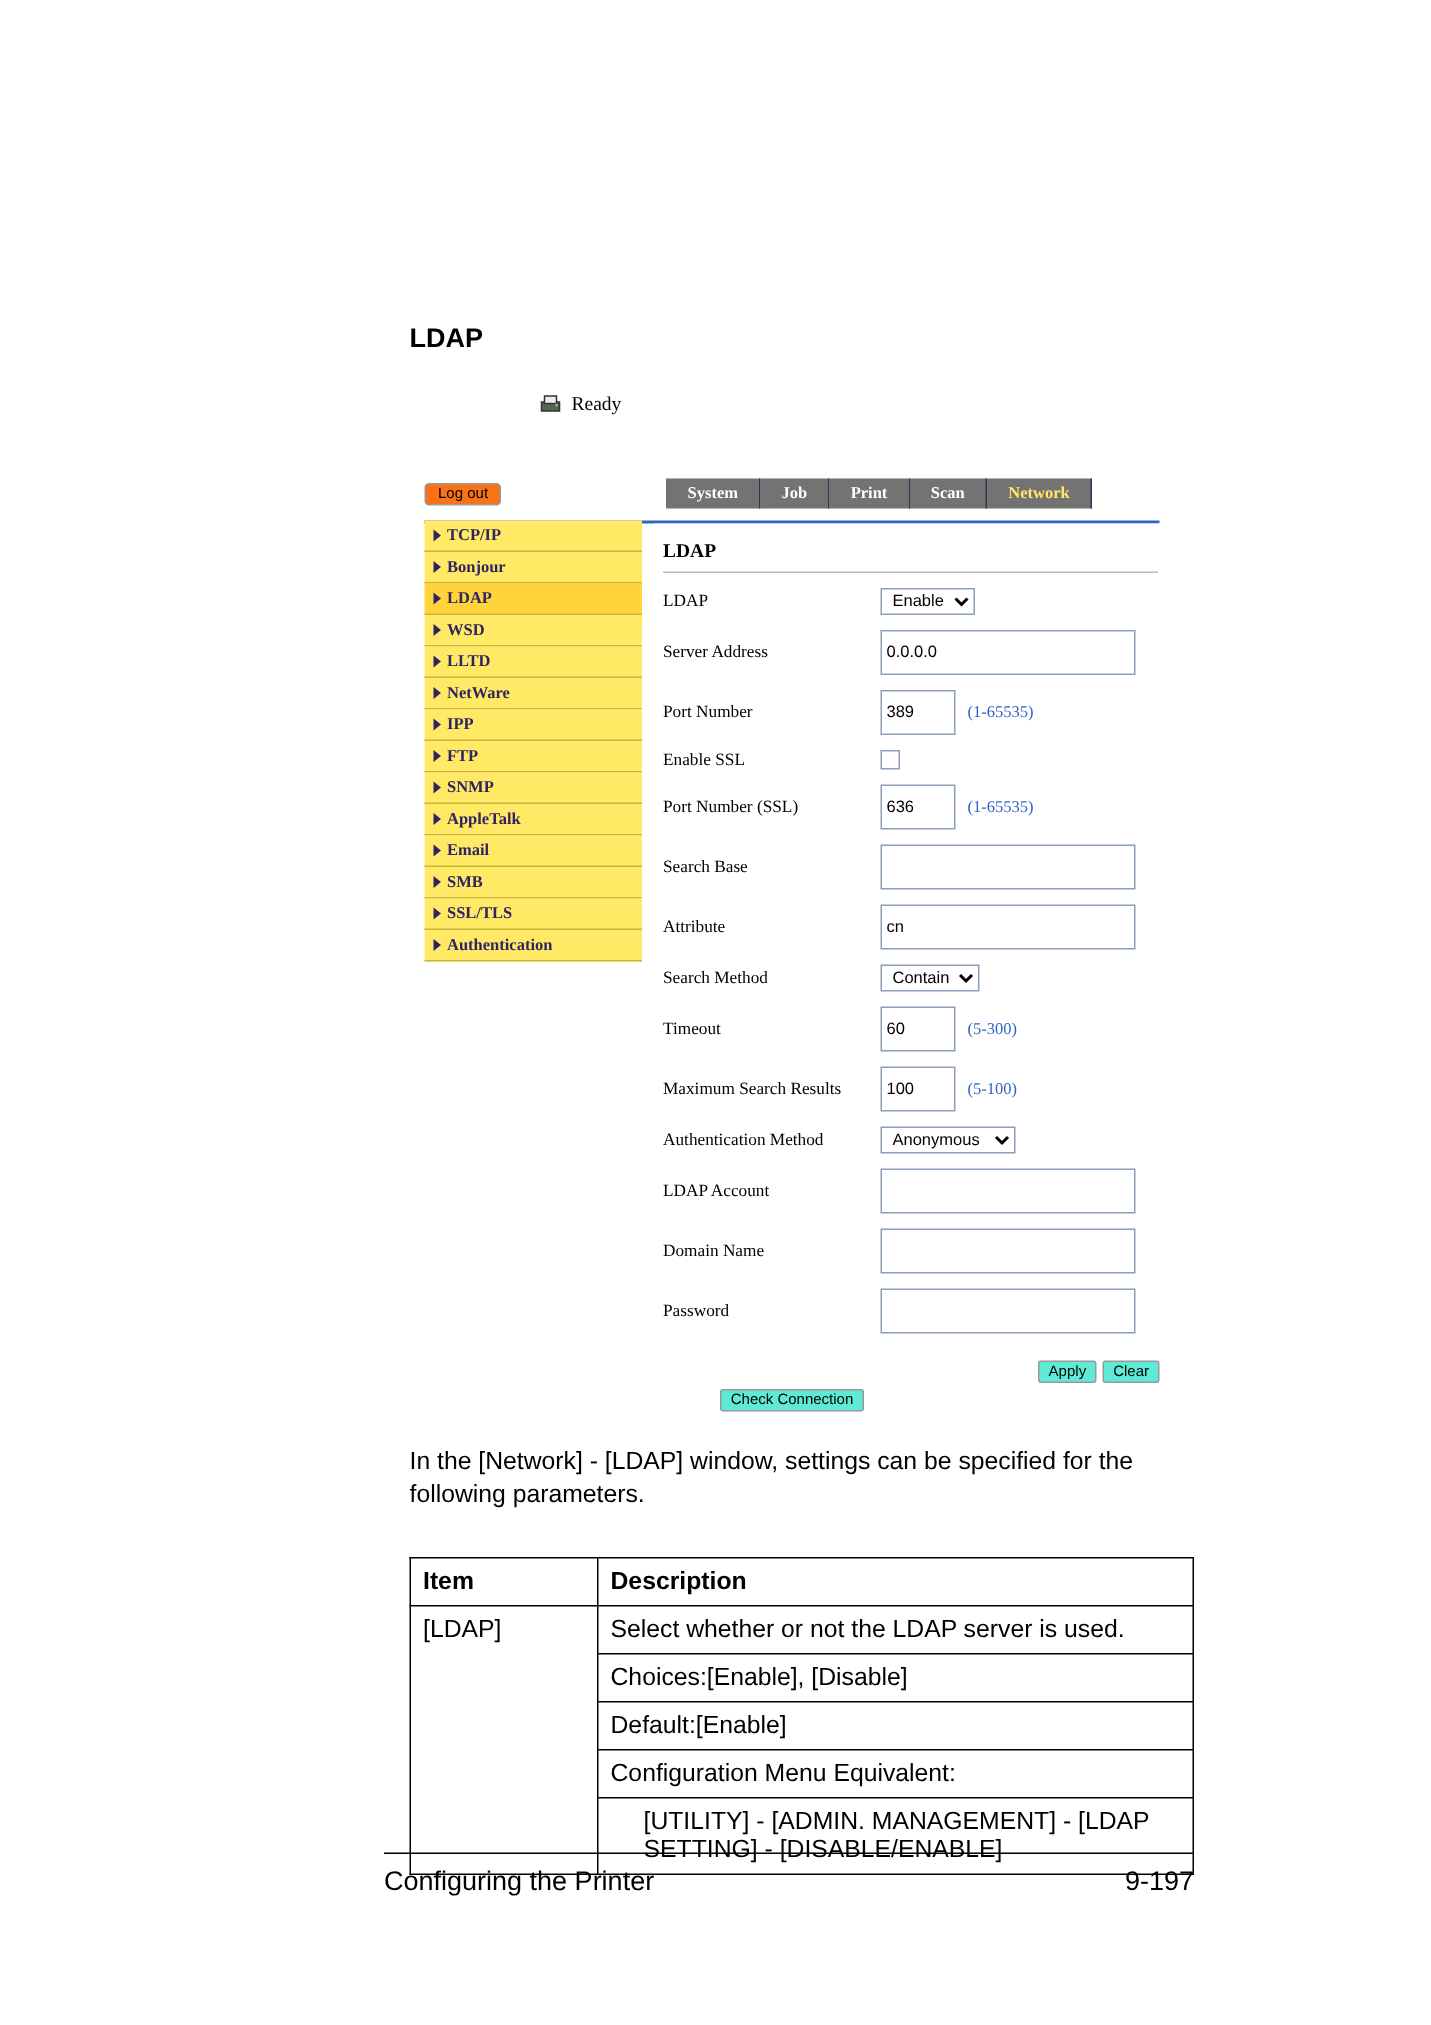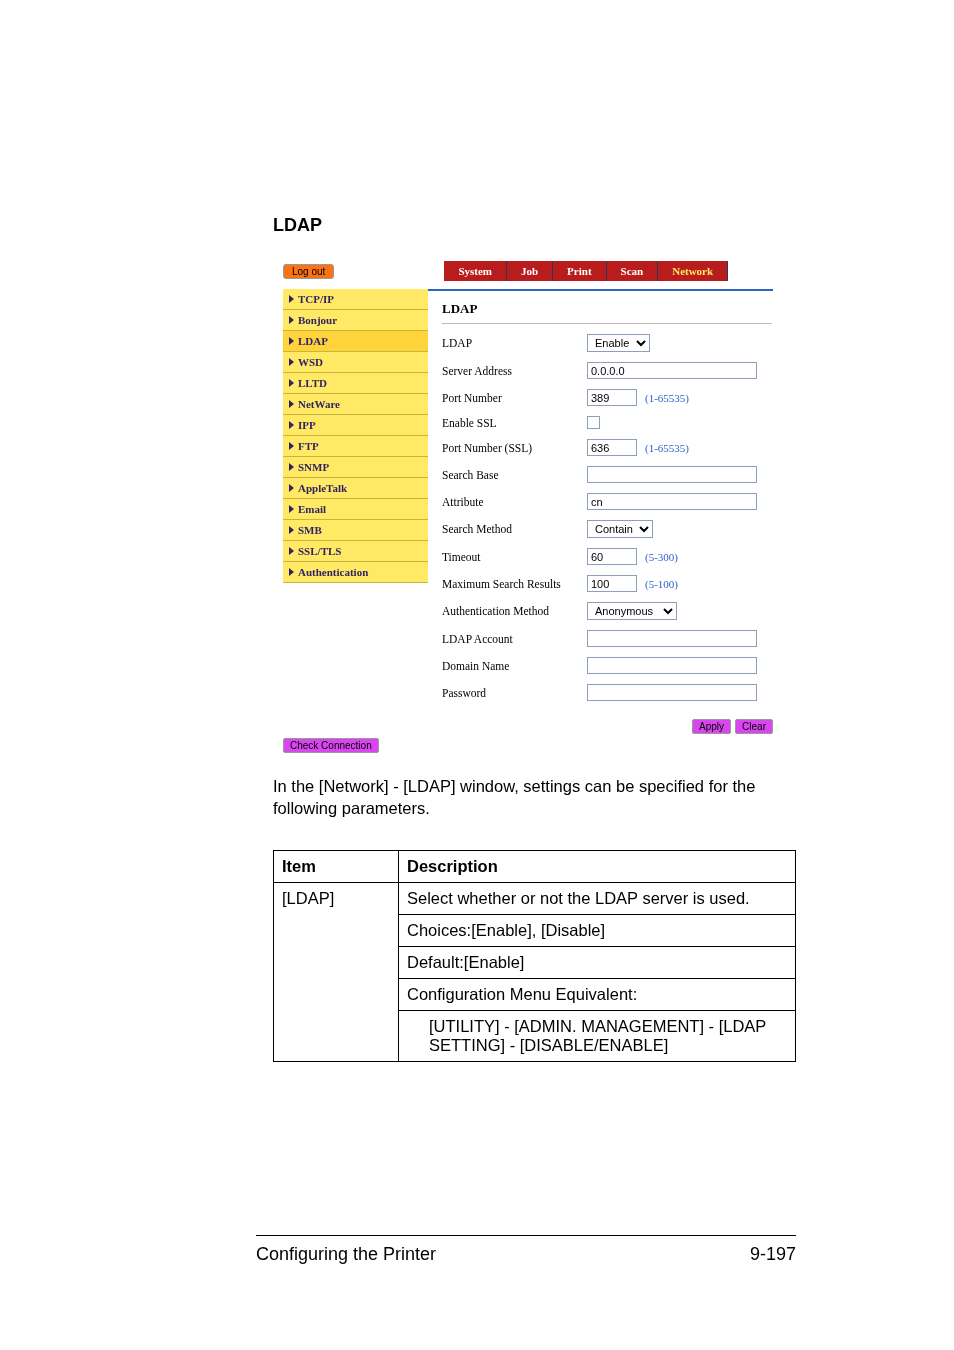--- a/index.html
+++ b/index.html
@@ -54,21 +54,21 @@
     cursor:pointer;
   }
   .tabs {
     display:flex;
   }
   .tab {
     color:#fff;
     font-size:11px;
     font-weight:bold;
     padding:4px 14px;
-    background:#b91c1c;
+    background:#737373;
     border-right:1px solid #335;
     cursor:pointer;
     font-family:"Times New Roman",serif;
   }
   .tab.yellow { color:#ffe965; }
   .thickbar {
     height:2px;
     background:#2f63c2;
     width:100%;
     margin-top:2px;
@@ -133,43 +133,43 @@
     margin-left:8px;
     color:#2f63c2;
     font-size:11px;
   }
   .sel, .txt {
     font-size:11px;
     border:1px solid #8ca0b8;
     padding:1px 3px;
     background:#fff;
   }
-  .txt { height:17px; }
+  .txt { height:30px; }
   .txt.sm { width:50px; }
   .txt.lg { width:170px; }
   .chk {
     width:13px;height:13px;
     border:1px solid #8ca0b8;
     background:#fff;
     display:inline-block;
   }
   .btn-row{
     display:flex;
     justify-content:flex-end;
     gap:4px;
     margin-top:4px;
   }
   .btn-row2{
     display:flex;
-    justify-content:flex-start;
+    justify-content:center;
     margin-top:4px;
   }
   .btn {
     font-size:10px;
-    background:#d946ef;
+    background:#5eead4;
     border:1px solid #999;
     border-radius:2px;
     padding:1px 6px;
     cursor:pointer;
   }
   .desc {
     font-size:16.5px;
     margin-top:22px;
     line-height:1.35;
   }
@@ -199,20 +199,30 @@
     font-size:18px;
   }
 </style>
 </head>
 <body>
 
 <div class="page">
   <div class="sec-title">LDAP</div>
 
   <div class="ui-frame">
+    <div class="status-row">
+      <span class="status-icon">
+        <svg viewBox="0 0 16 16">
+            <rect x="2" y="7" width="12" height="6" fill="#565" stroke="#333"></rect>
+            <rect x="4" y="3" width="8" height="5" fill="#eee" stroke="#333"></rect>
+            <circle cx="12" cy="9" r="1" fill="#6c4"></circle>
+          </svg>
+      </span>
+      <span>Ready</span>
+    </div>
 
     <div class="top-row">
       <button class="logout-btn">Log out</button>
       <div class="tabs">
         <div class="tab">System</div>
         <div class="tab">Job</div>
         <div class="tab">Print</div>
         <div class="tab">Scan</div>
         <div class="tab yellow">Network</div>
       </div>

